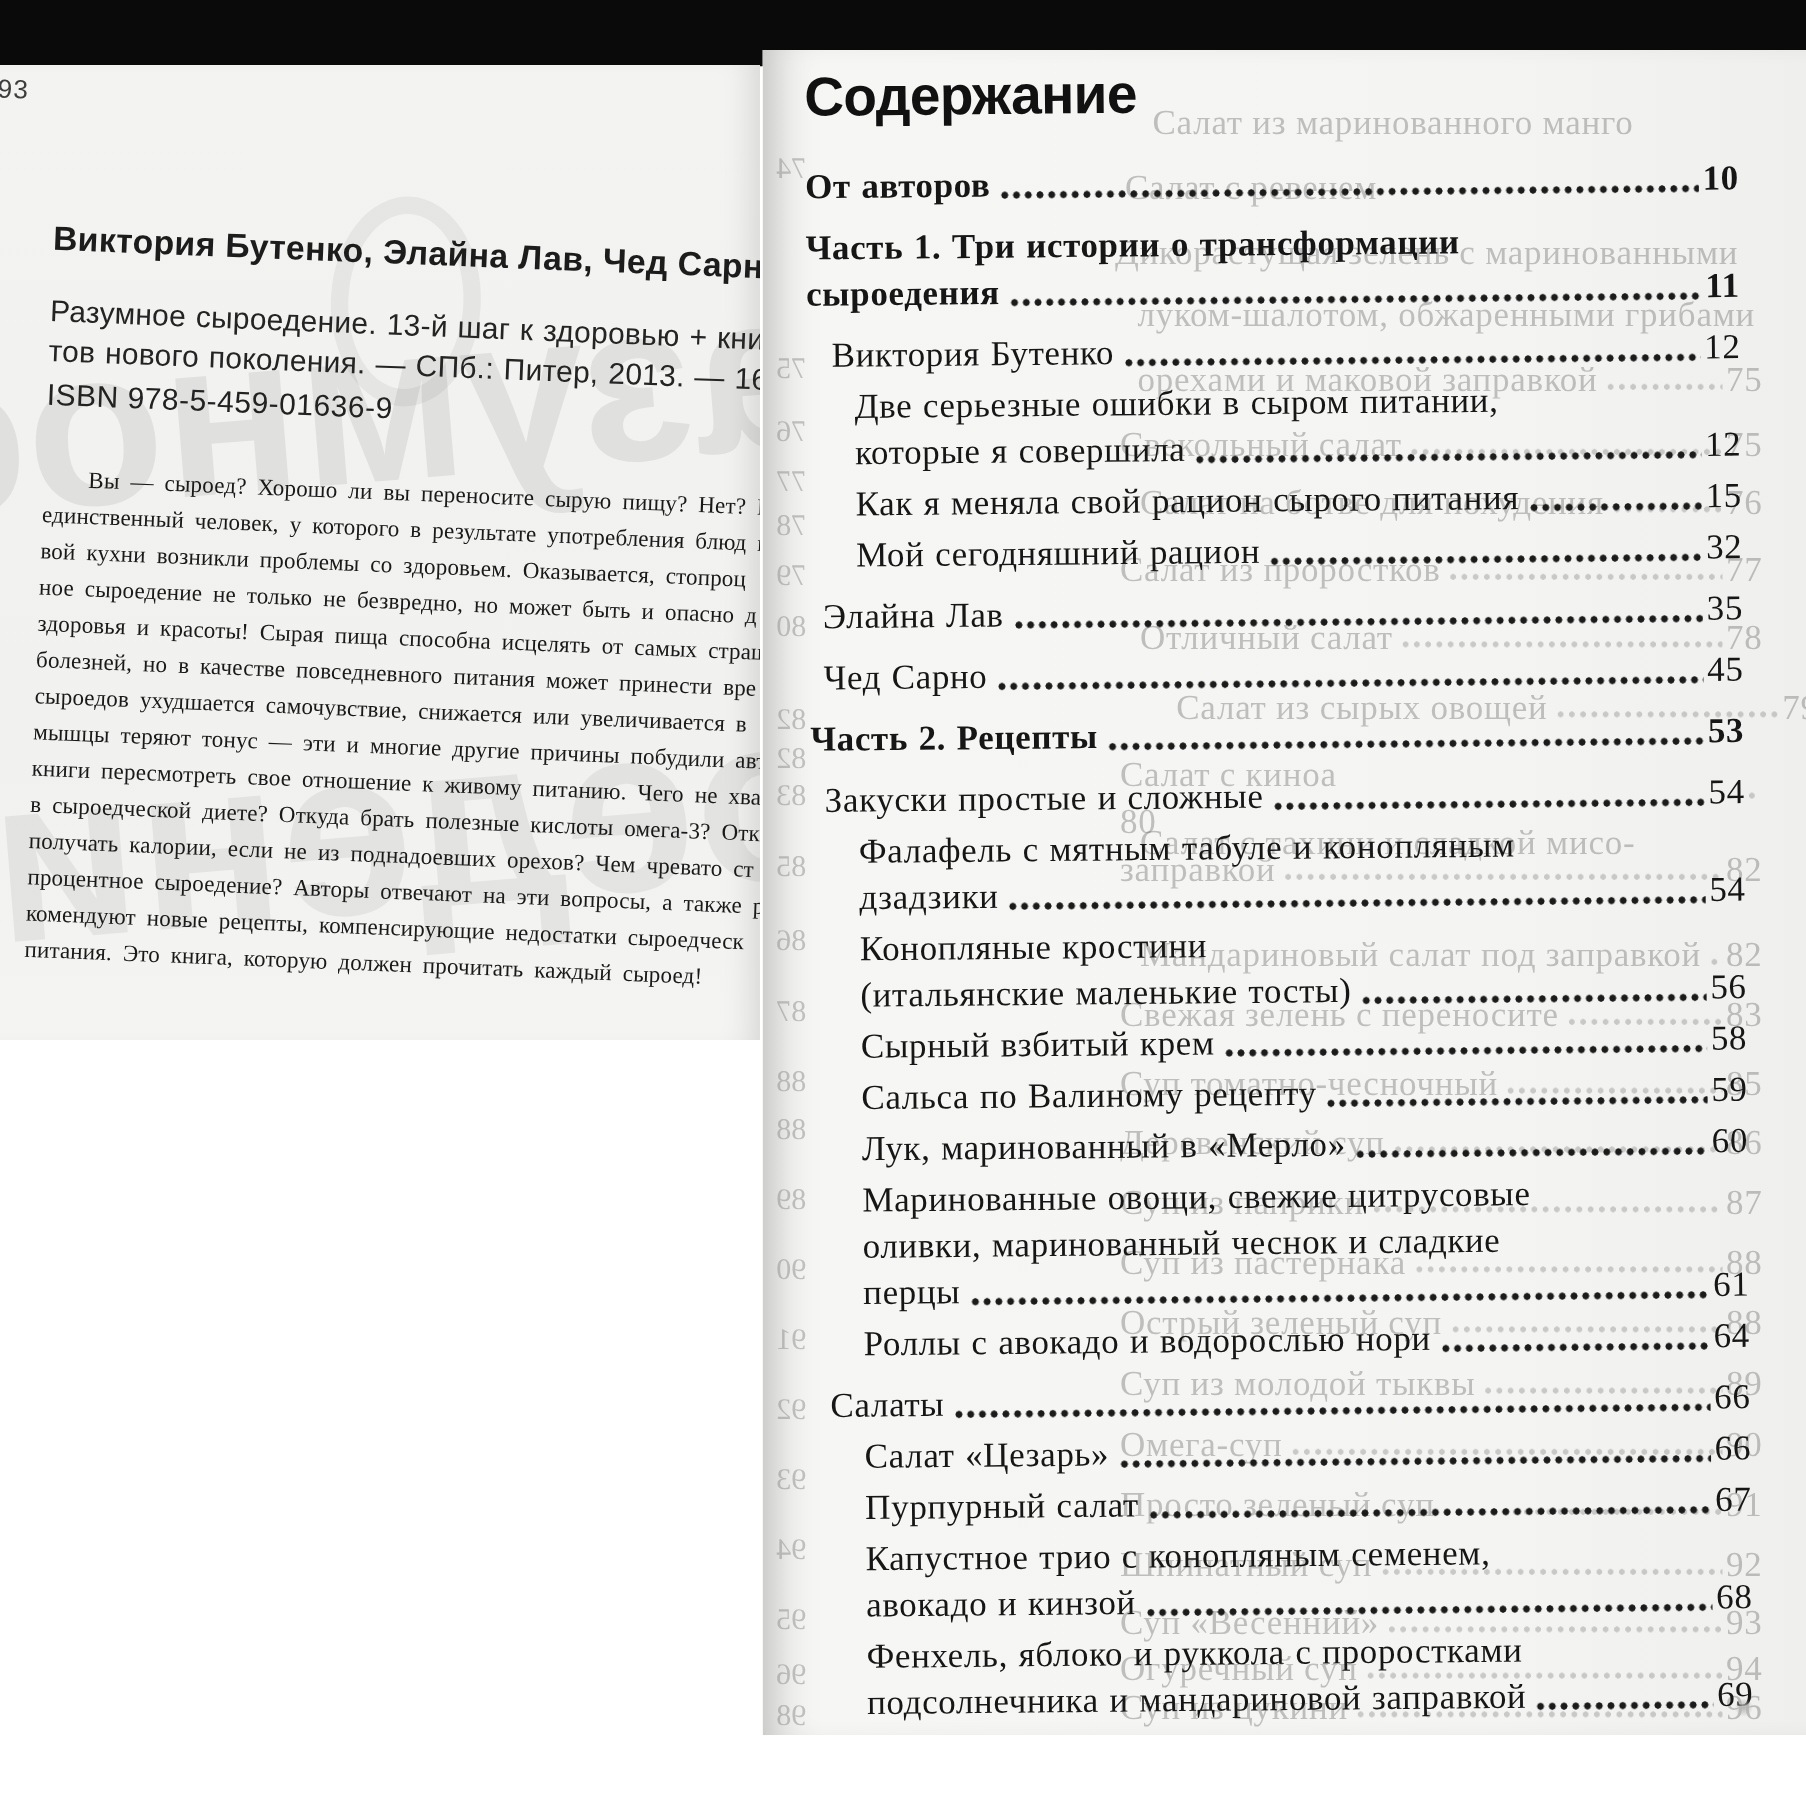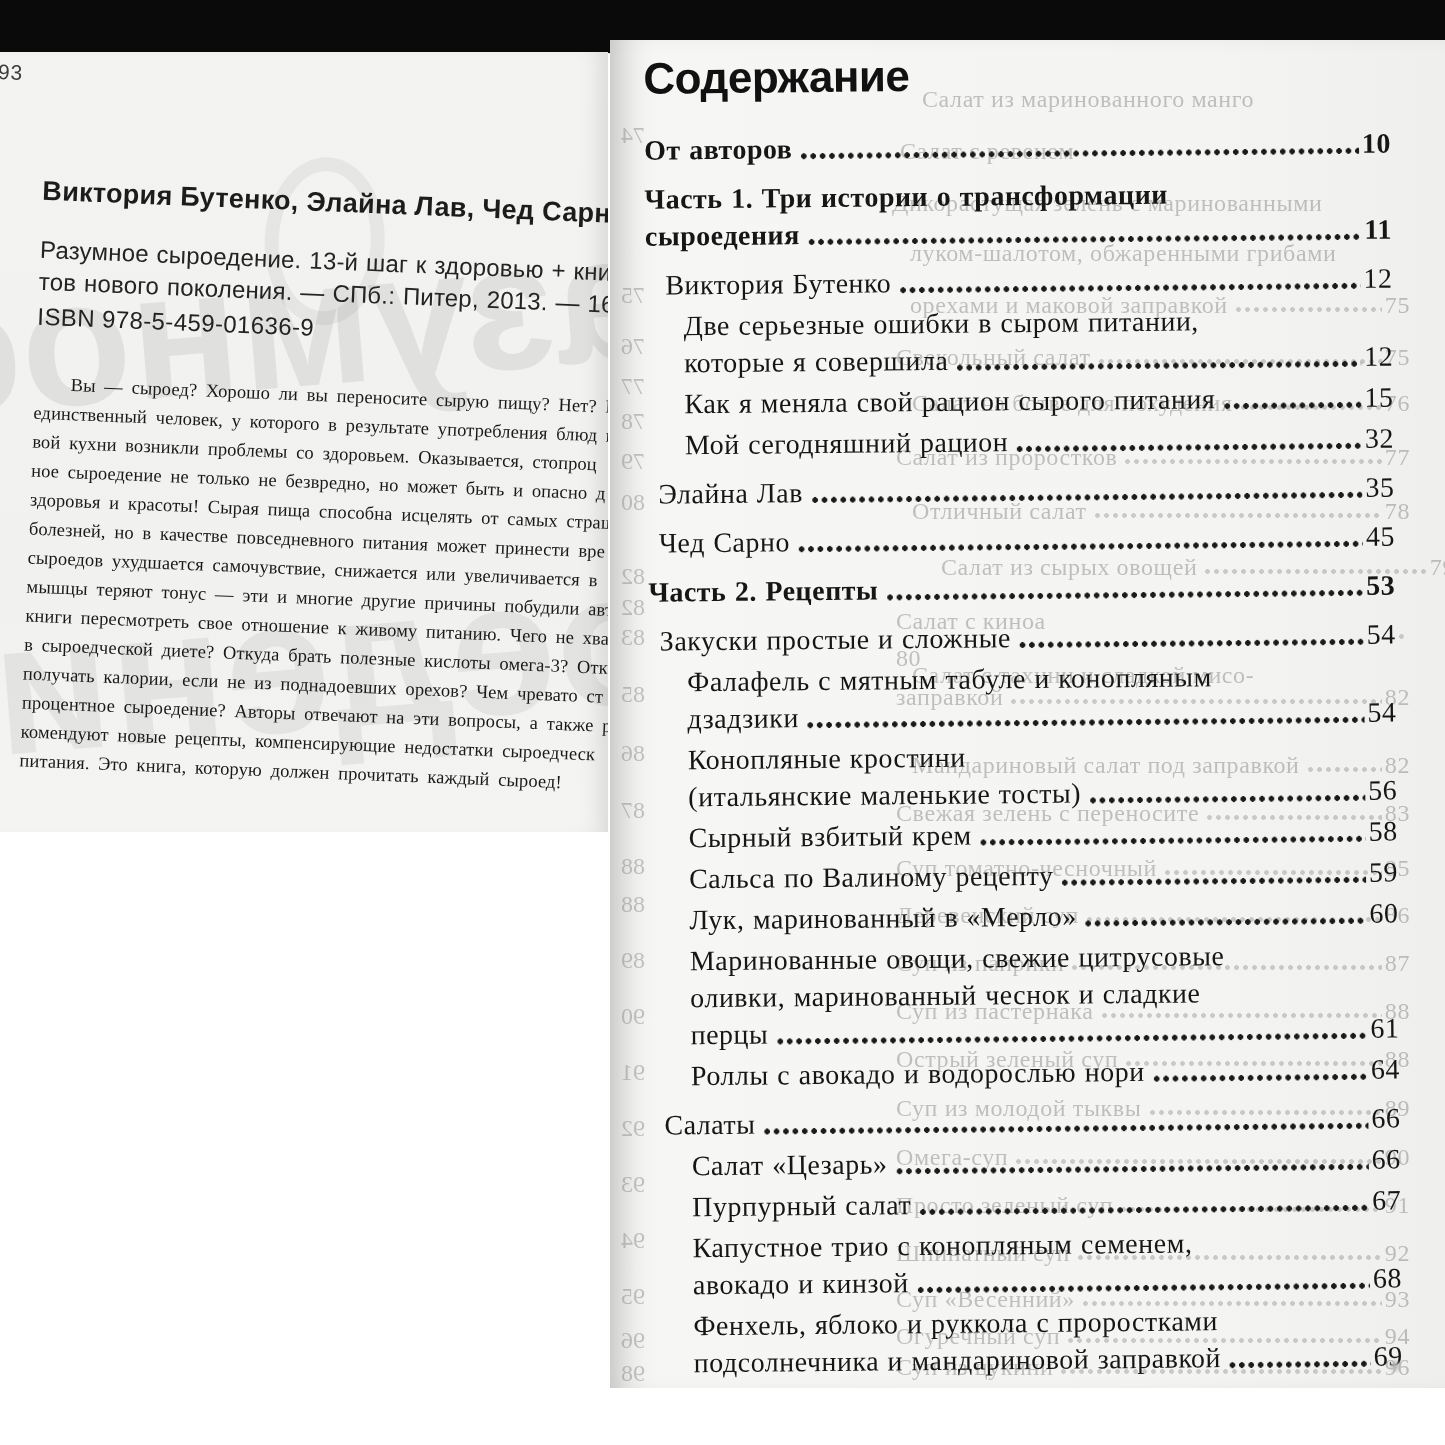--- a/index.html
+++ b/index.html
@@ -94,21 +94,21 @@
   .num{flex:none;text-align:right;}
   .ind0{margin-left:0;}
   .ind1{margin-left:11px;}
   .ind2{margin-left:20px;}
   .ind3{margin-left:38px;}
 
   
   .ghosts{position:absolute;inset:0;pointer-events:none;}
   .grow{
     position:absolute;display:flex;opacity:0.40;color:#6e6e6e;
-    font-size:24px;line-height:26px;white-space:nowrap;letter-spacing:0.6px;
+    font-size:28px;line-height:26px;white-space:nowrap;letter-spacing:0.6px;
   }
   .grow .gt{flex:none;}
   .gdots{
     flex:1 1 auto;align-self:flex-end;height:5px;margin:0 3px 6px 6px;
     background-image:radial-gradient(circle closest-side,#8a8a8a 85%,transparent);
     background-size:9px 5px;background-repeat:repeat-x;min-width:10px;
   }
   .gn{flex:none;}
   .gladder{
     position:absolute;left:6px;width:34px;text-align:center;color:#8d8d8d;opacity:0.5;

